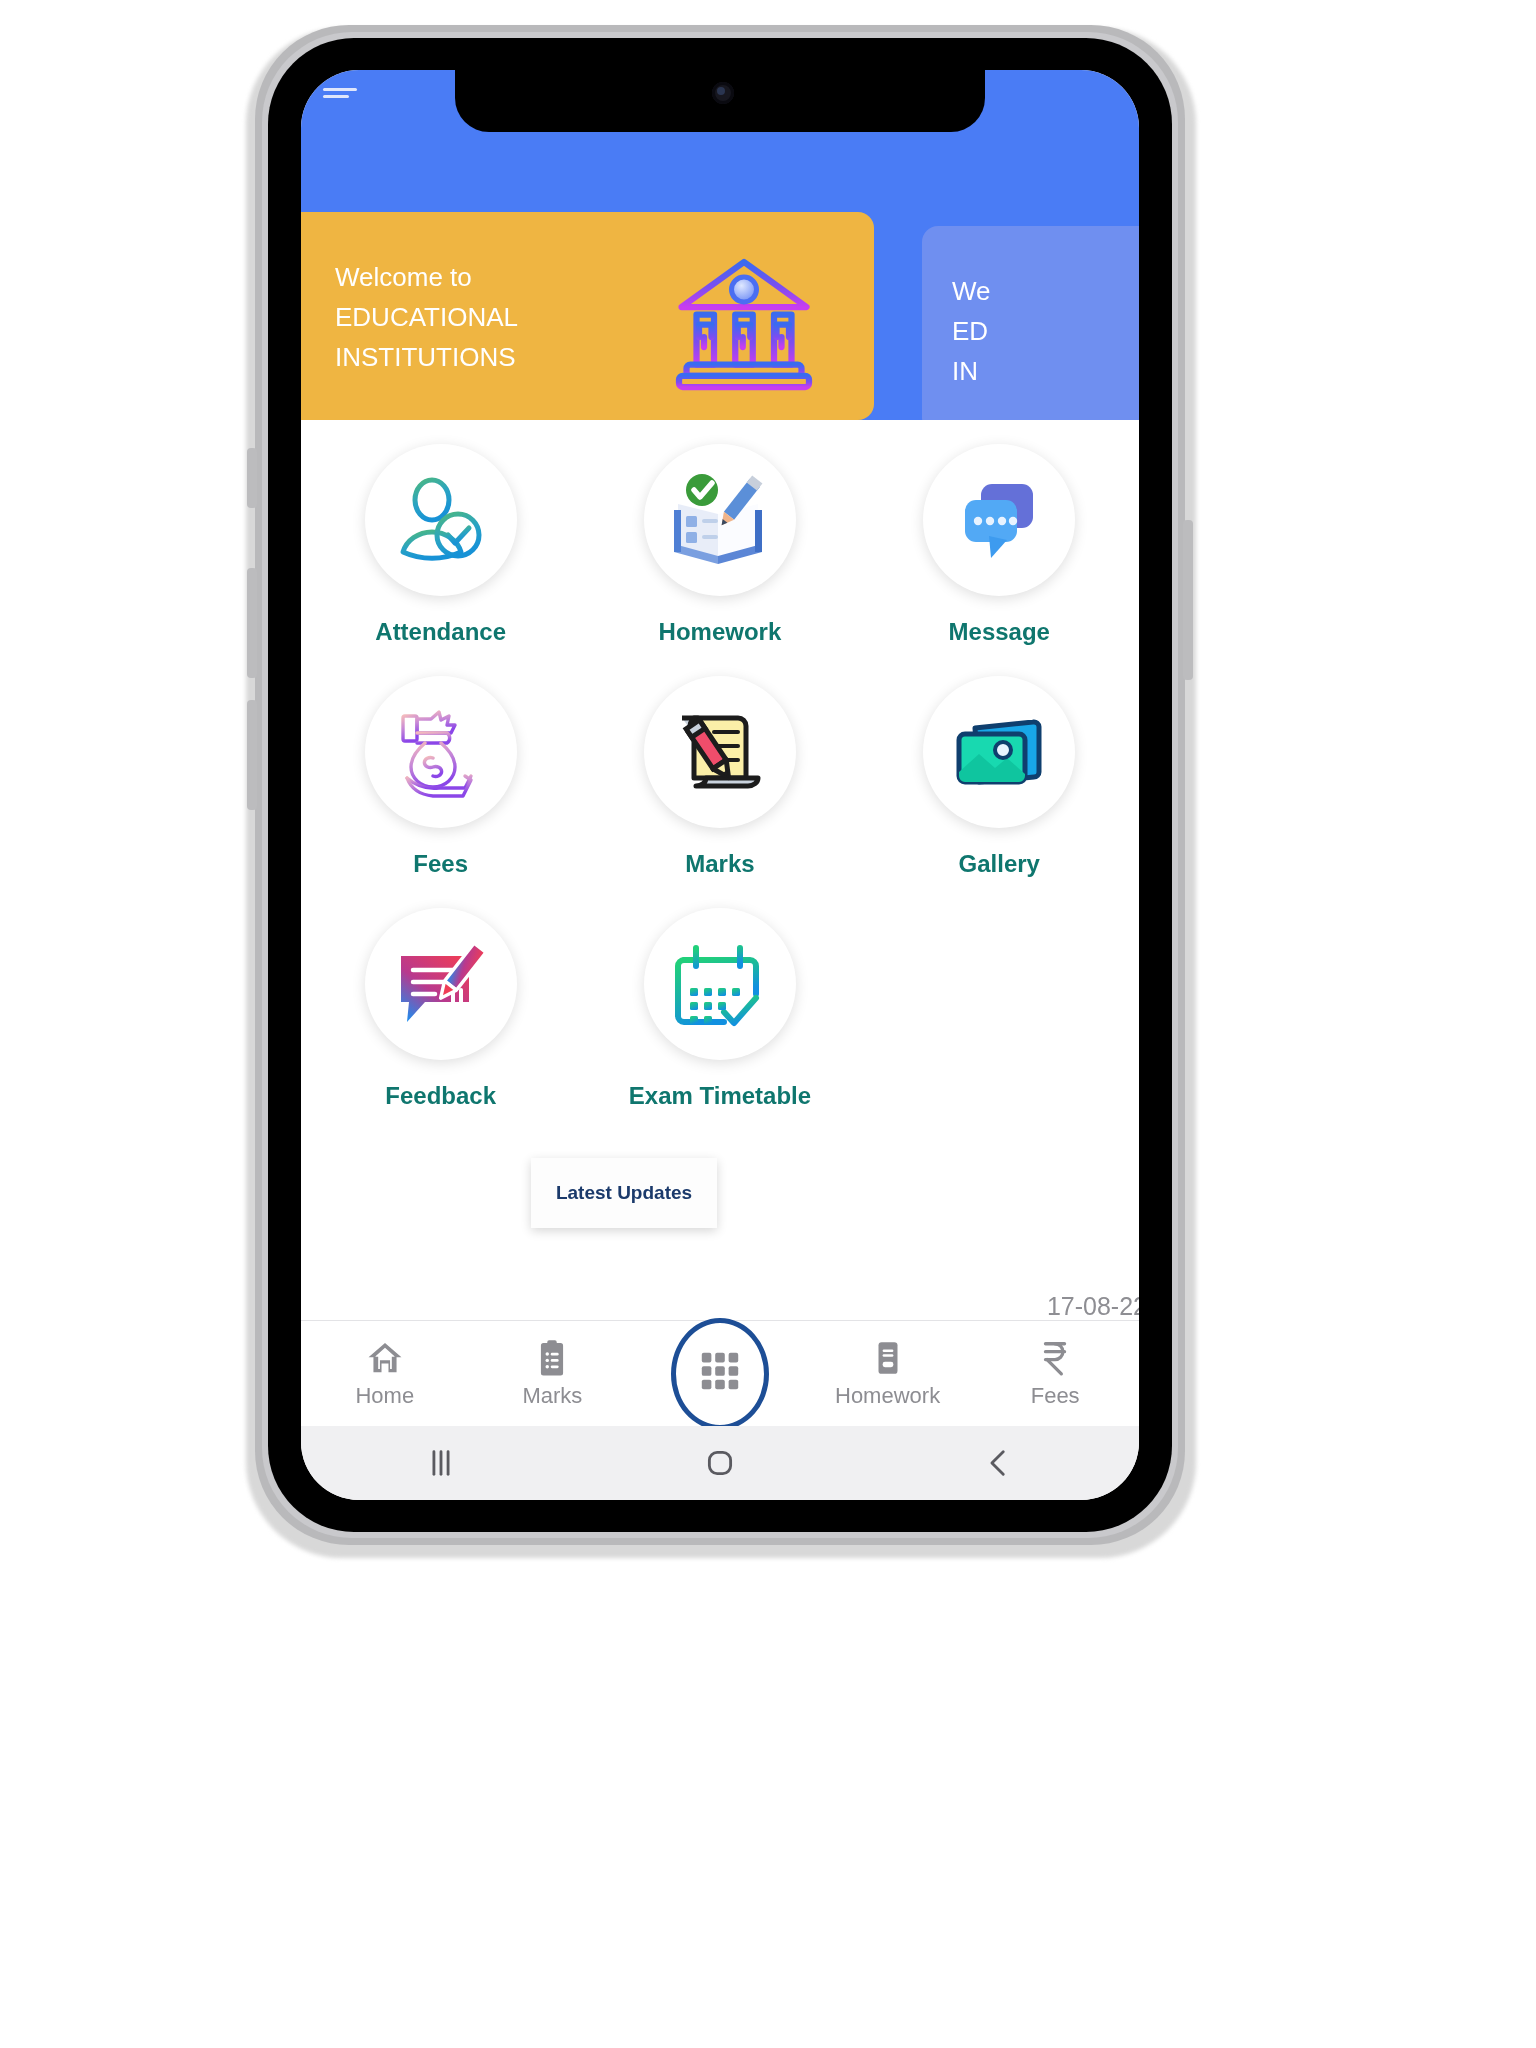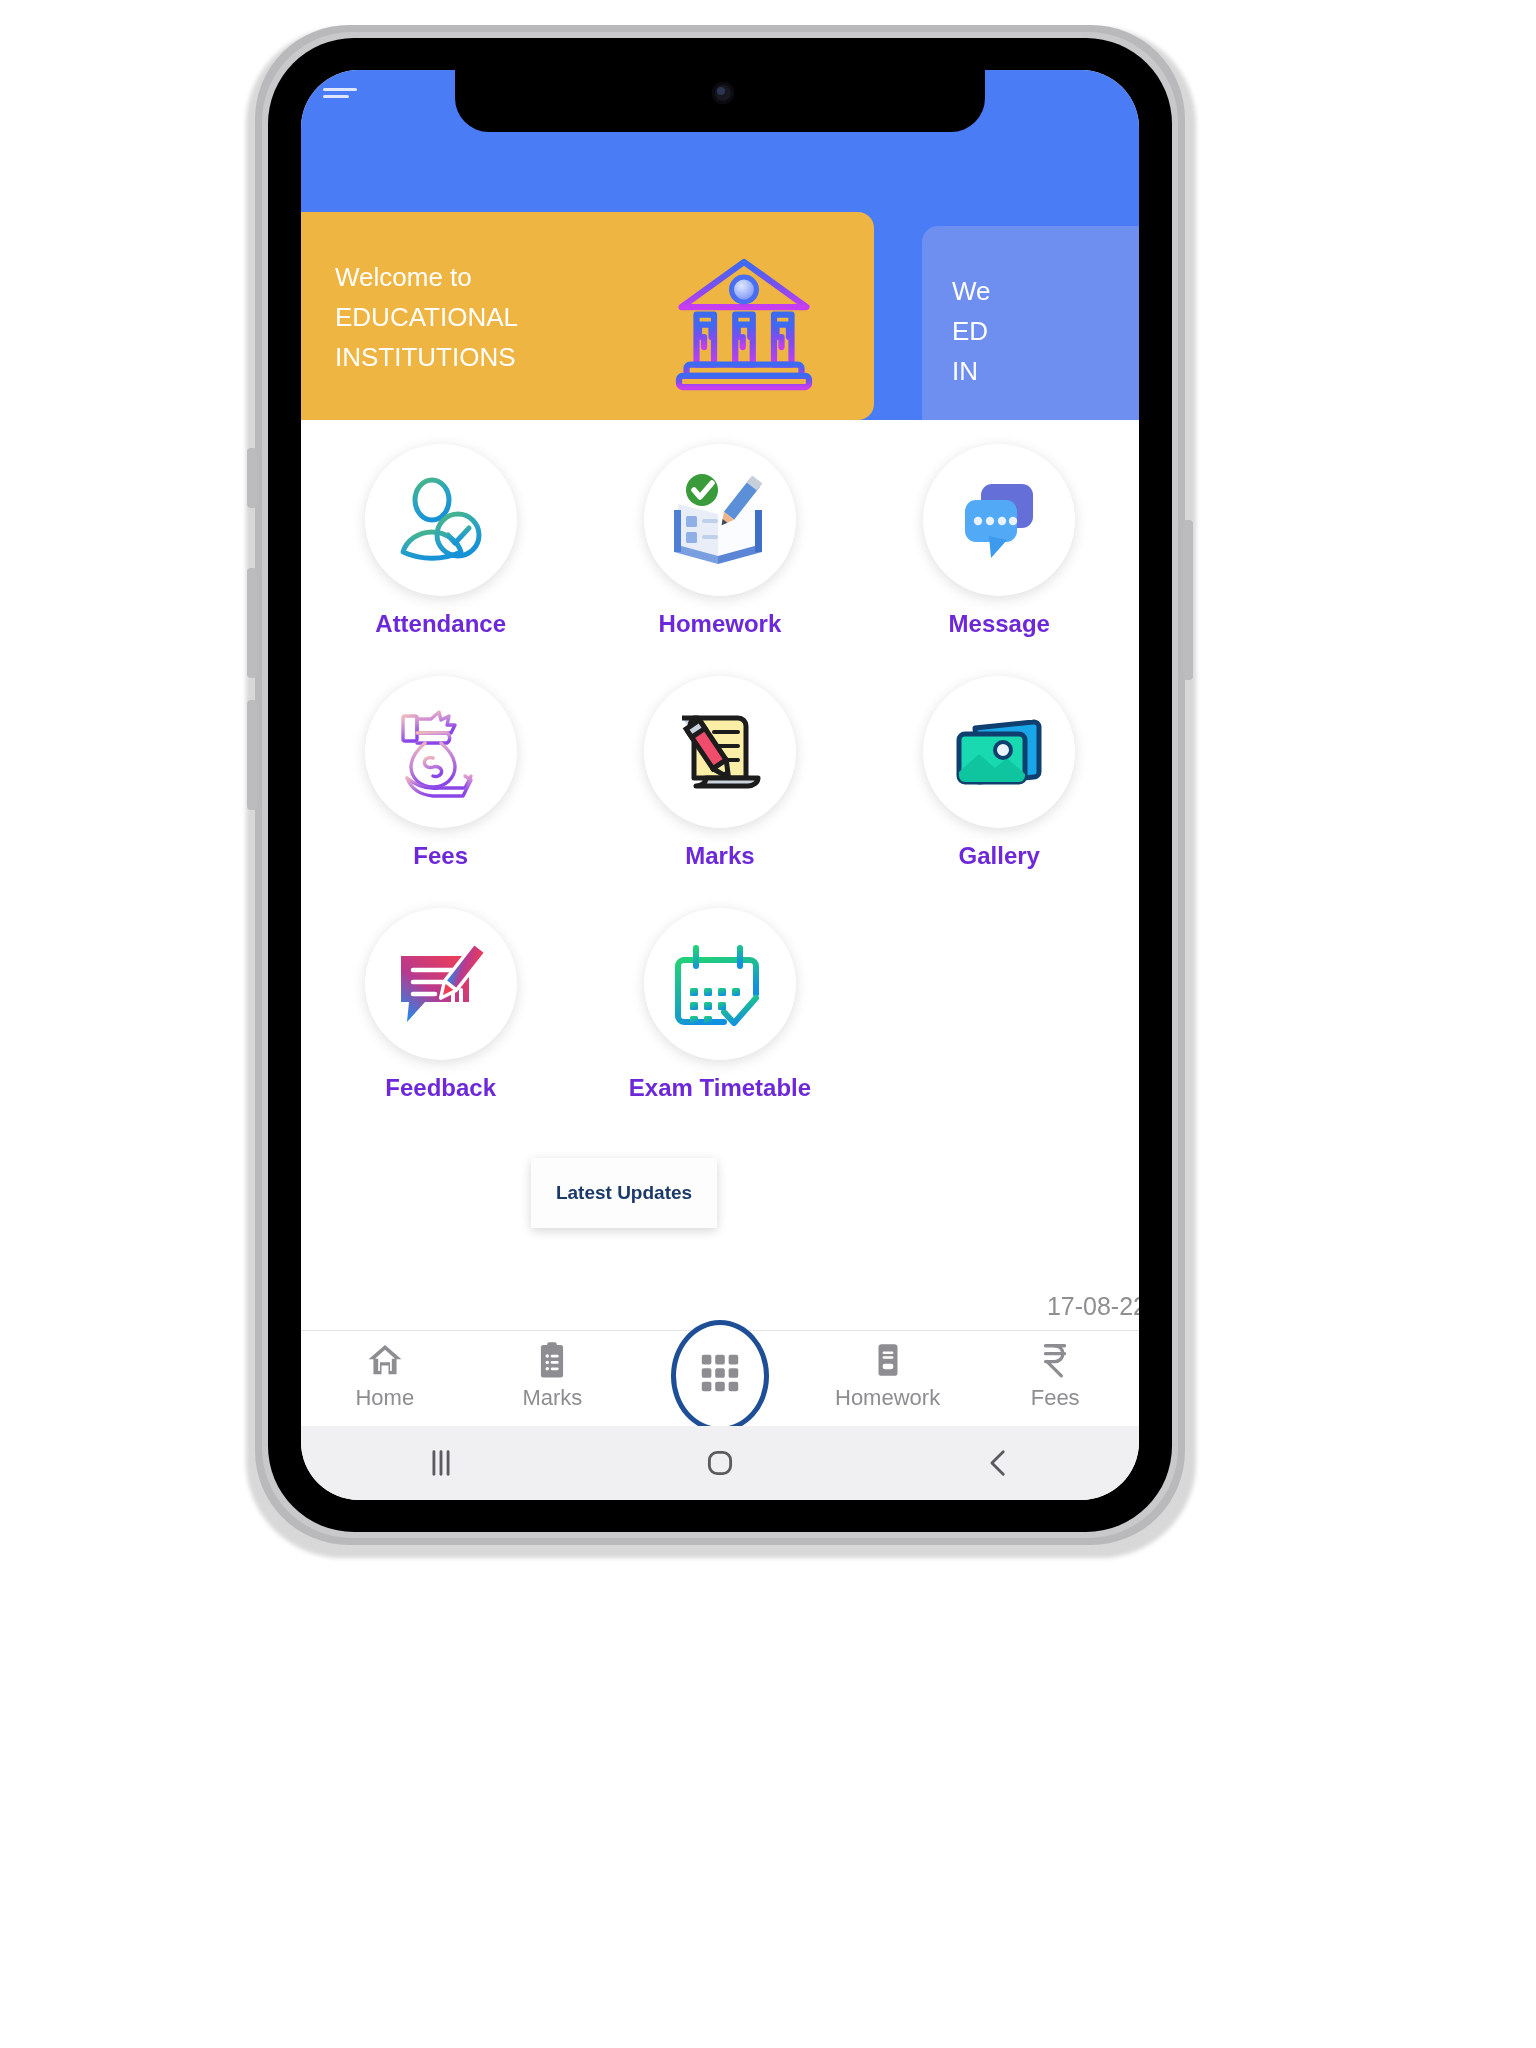--- a/index.html
+++ b/index.html
@@ -133,21 +133,21 @@
     align-items: center; justify-content: flex-start;
   }
   .tile {
     width: 152px; height: 152px; border-radius: 50%;
     background: #ffffff;
     box-shadow: 0 3px 14px rgba(0,0,0,0.13);
     display: flex; align-items: center; justify-content: center;
   }
   .tile svg { width: 100px; height: 100px; display:block; }
   .tile-label {
-    margin-top: 14px; font-size: 24px; font-weight: 700; color: #6d28d9;
+    margin-top: 22px; font-size: 24px; font-weight: 700; color: #0f766e;
     white-space: nowrap;
   }
 
   
   .updates-btn {
     position: absolute; left: 230px; top: 738px;
     width: 186px; height: 70px;
     background: #fdfdfd;
     box-shadow: 0 3px 10px rgba(0,0,0,0.16);
     display: flex; align-items: center; justify-content: center;
@@ -160,21 +160,21 @@
     position: absolute; right: -8px; top: 872px;
     font-size: 25px; color: #8e8e93; white-space: nowrap;
   }
   .update-title {
     position: absolute; left: 28px; top: 910px;
     font-size: 26px; font-weight: 700; color: #2e3a45;
   }
 
   
   .bottom-nav {
-    position: absolute; left: 0; bottom: 80px; width: 838px; height: 90px;
+    position: absolute; left: 0; bottom: 74px; width: 838px; height: 106px;
     background: #ffffff;
     border-top: 1px solid #e3e3e6;
     display: flex;
   }
   .nav-item {
     flex: 1; display: flex; flex-direction: column;
     align-items: center; justify-content: center; gap: 6px;
   }
   .nav-item svg { width: 38px; height: 38px; display:block; }
   .nav-label { font-size: 22px; color: #8d8d92; white-space: nowrap; }

